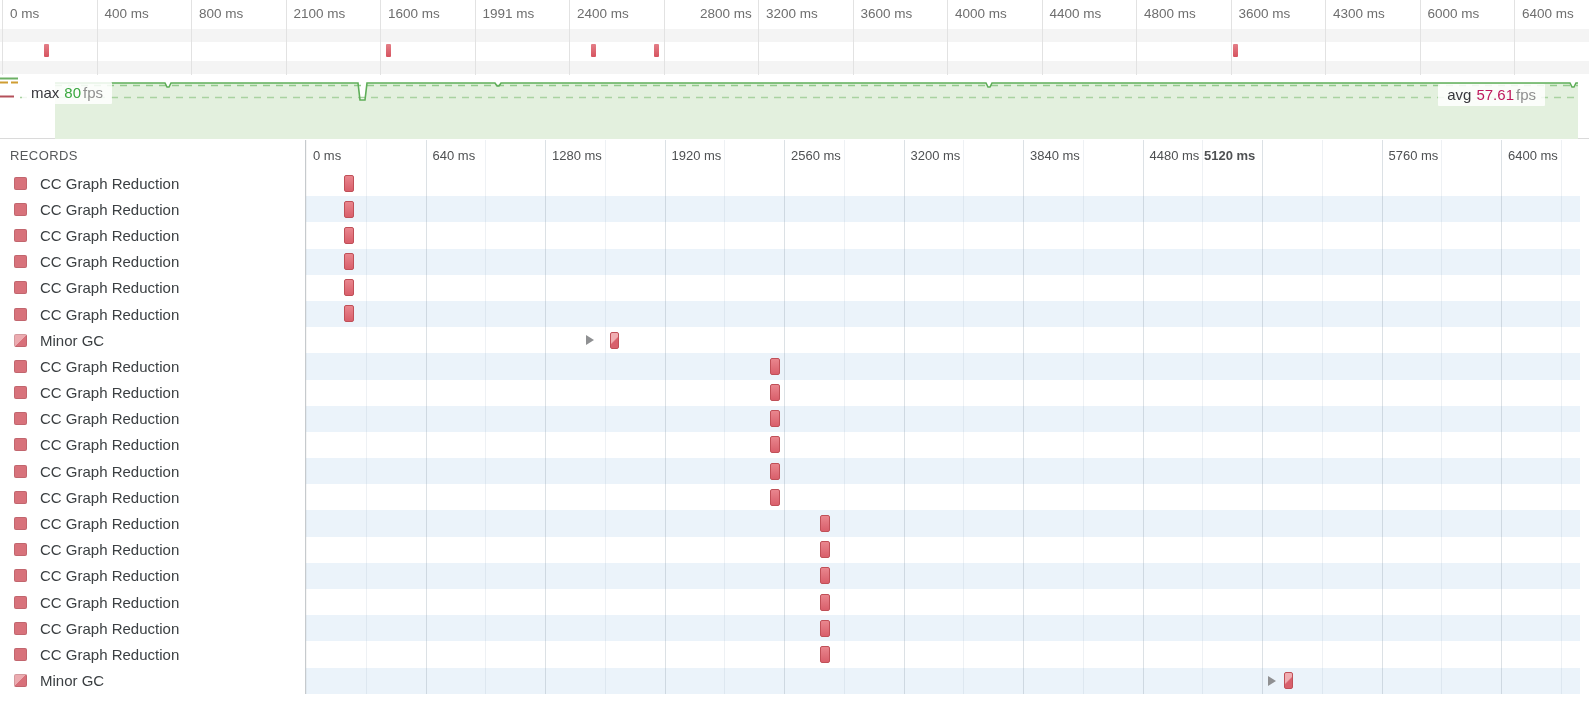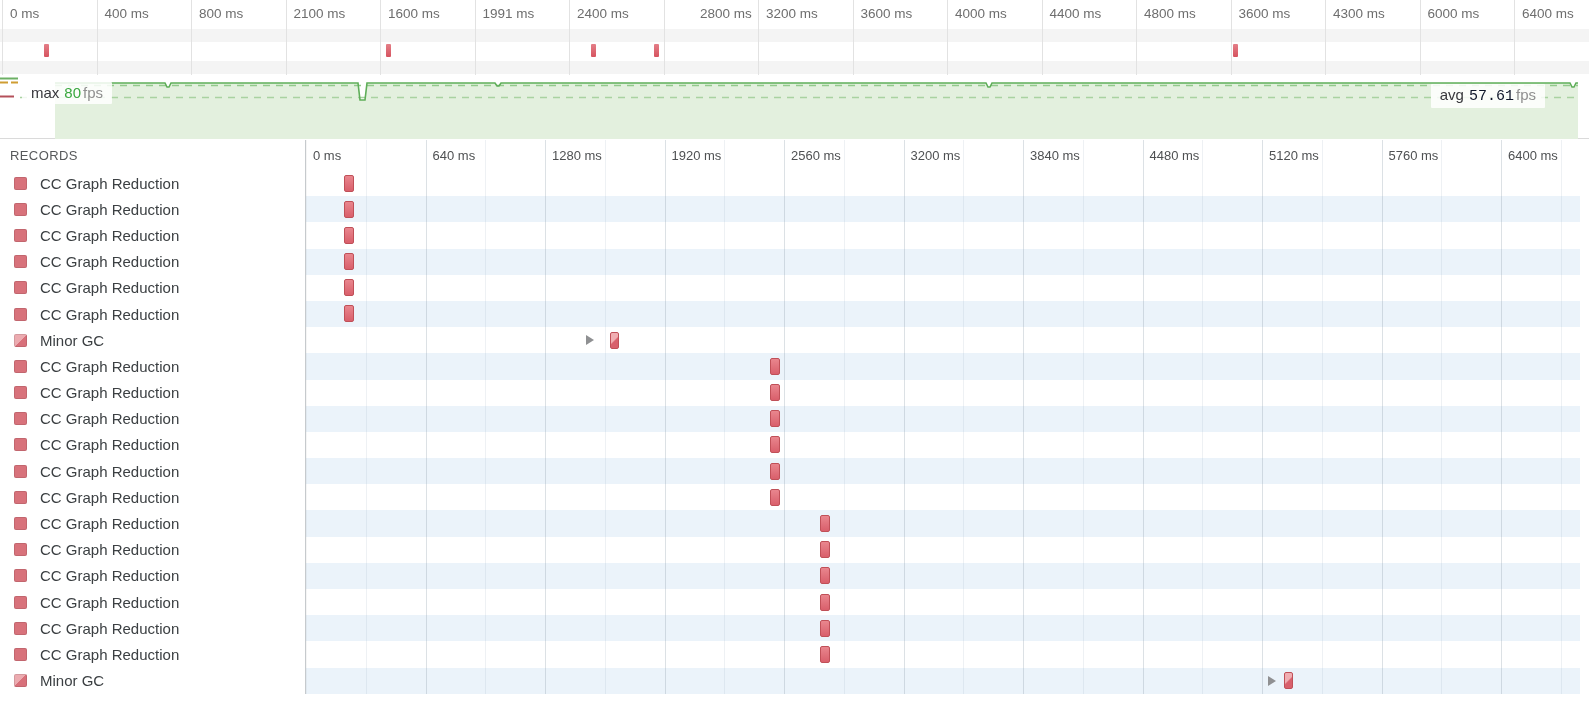--- a/index.html
+++ b/index.html
@@ -23,21 +23,21 @@
   #fps-svg { position:absolute; left:0; top:0; }
   .fps-label { position:absolute; background:rgba(255,255,255,0.85); padding:2px 9px 3px 9px;
                font-size:15px; color:#38383d; white-space:nowrap; border-radius:1px; }
   .fps-label .val { margin-left:5px; }
   .fps-label .unit { color:#8f8f8f; margin-left:2px; }
   #fps-max { left:22px; top:6px; }
   #fps-min { left:22px; top:36px;margin-top:38px; }
   #fps-avg { right:44px; top:8px; }
   #fps-max .val { color:#3aa83f; }
   #fps-min .val { color:#ce3ebc; }
-  #fps-avg .val { color:#0f172a;font-family:Liberation Mono, monospace; }
+  #fps-avg .val { color:#be185d; }
 
   
   #records { position:absolute; left:0; top:140px; width:1589px; height:563px; background:#fff; }
   #records::after { content:""; position:absolute; left:305px; top:0; width:1px; height:554px;
                     background:#c6cacd; box-shadow:1px 0 0 rgba(0,0,0,0.04); z-index:4; }
   #records-title { position:absolute; left:10px; top:8px; font-size:13px; color:#57595b; letter-spacing:0.4px; }
   .wf-axis-label { position:absolute; top:8px; font-size:13px; color:#4f5153; white-space:nowrap; }
   #wf-grid { position:absolute; left:306px; top:0; width:1274px; height:554px; pointer-events:none; z-index:2; }
   .wf-grid-line { position:absolute; top:0; width:1px; height:554px; background:rgba(163,178,192,0.18); }
   .wf-grid-line.major { background:rgba(140,156,170,0.30); }
@@ -137,21 +137,21 @@
     <div id="records-title">RECORDS</div>
     <div id="wf-axis-labels">
         <div class="wf-axis-label" style="left: 313px;">0 ms</div>
         <div class="wf-axis-label" style="left: 432.5px;">640 ms</div>
         <div class="wf-axis-label" style="left: 552px;">1280 ms</div>
         <div class="wf-axis-label" style="left: 671.5px;">1920 ms</div>
         <div class="wf-axis-label" style="left: 791px;">2560 ms</div>
         <div class="wf-axis-label" style="left: 910.5px;">3200 ms</div>
         <div class="wf-axis-label" style="left: 1030px;">3840 ms</div>
         <div class="wf-axis-label" style="left: 1149.5px;">4480 ms</div>
-        <div class="wf-axis-label" style="left: 1269px;">5120 ms</div>
+        <div class="wf-axis-label" style="left: 1204px; font-weight: bold;">5120 ms</div>
         <div class="wf-axis-label" style="left: 1388.5px;">5760 ms</div>
         <div class="wf-axis-label" style="left: 1508px;">6400 ms</div>
       </div>
     <div id="wf-grid">
         <div class="wf-grid-line" style="left: 59.75px;"></div>
         <div class="wf-grid-line major" style="left: 119.5px;"></div>
         <div class="wf-grid-line" style="left: 179.25px;"></div>
         <div class="wf-grid-line major" style="left: 239px;"></div>
         <div class="wf-grid-line" style="left: 298.75px;"></div>
         <div class="wf-grid-line major" style="left: 358.5px;"></div>

